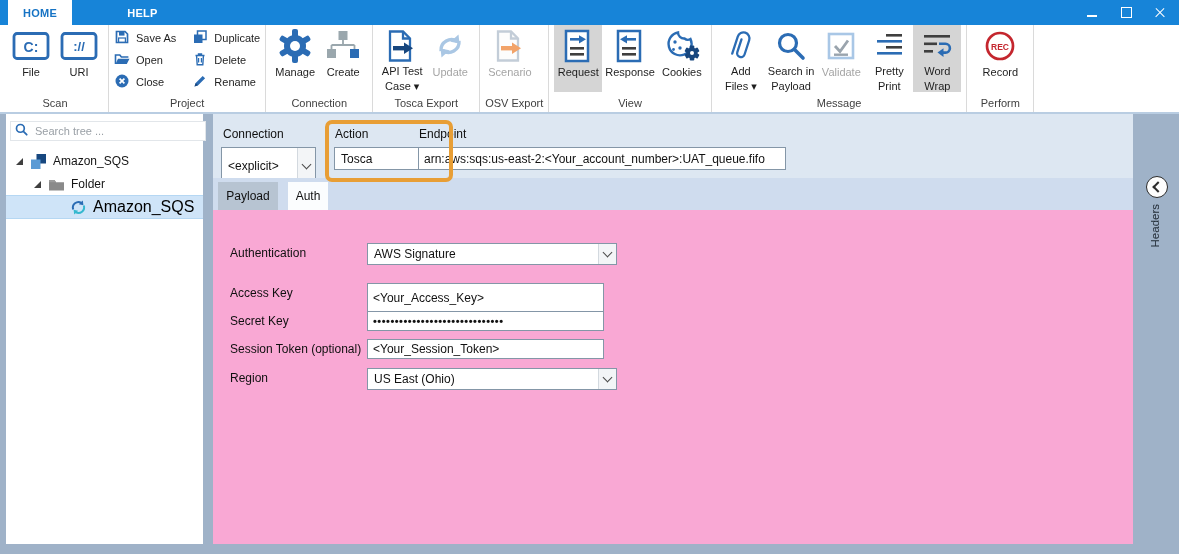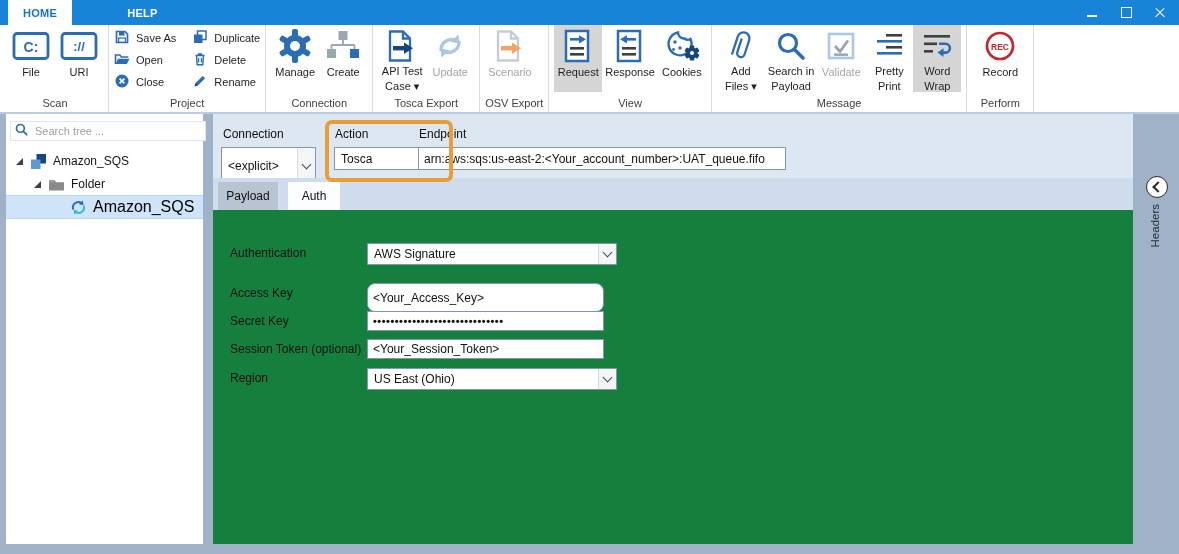--- a/index.html
+++ b/index.html
@@ -50,22 +50,22 @@
   .combo{position:absolute;background:#fff;border:1px solid #8496a7;display:flex;align-items:stretch;box-sizing:border-box;}
   .combo-text{flex:1;padding:0 6px;font-size:12px;color:#111;display:flex;align-items:center;overflow:hidden;white-space:nowrap;}
   .combo-btn{width:17px;border-left:1px solid #d3d9df;background:#f3f5f7;display:flex;align-items:center;justify-content:center;}
   .chev{width:6px;height:6px;border-left:1.5px solid #4a4a4a;border-bottom:1.5px solid #4a4a4a;transform:rotate(-45deg);margin-top:-3px;}
   .tbox{position:absolute;background:#fff;border:1px solid #8496a7;font-size:12px;color:#111;padding:0 5px;box-sizing:border-box;font-family:"Liberation Sans",sans-serif;outline:none;}
   .tbox.dots{font-weight:700;font-size:11px;letter-spacing:.5px;}
   .hl-box{position:absolute;left:112px;top:6px;width:120px;height:54px;border:4px solid #e89e35;border-radius:7px;z-index:5;pointer-events:none;}
   .tabrow{position:absolute;left:0;top:64px;width:920px;height:32px;background:#cfdcee;}
   .tab{position:absolute;top:4px;height:28px;display:flex;align-items:center;justify-content:center;font-size:12px;color:#101010;cursor:default;}
   .tab.payload{left:5px;width:60px;background:#b7c4d2;}
-  .tab.auth{left:75px;width:52px;background:#fbfdfe;}
-  .content{position:absolute;left:0;top:96px;width:920px;height:334px;background:#15803d;}
+  .tab.auth{left:75px;width:40px;background:#fbfdfe;}
+  .content{position:absolute;left:0;top:96px;width:920px;height:334px;background:#f9a8d4;}
 
   
   .side-toggle{position:absolute;left:1146px;top:62px;width:22px;height:22px;border-radius:50%;background:#fdfdfd;border:1.6px solid #2b2b2b;display:flex;align-items:center;justify-content:center;box-sizing:border-box;}
   .chev-left{width:6px;height:6px;border-left:2px solid #2b2b2b;border-bottom:2px solid #2b2b2b;transform:rotate(45deg);margin-left:2px;}
   .headers-label{position:absolute;left:1149px;top:90px;writing-mode:vertical-rl;transform:rotate(180deg);font-size:11.5px;color:#1f2933;}
 </style>
 </head>
 <body>
 
 <div class="app">
@@ -457,21 +457,21 @@
       <div class="content">
         <div class="fld-label" style="left:17px;top:36px;">Authentication</div>
         <div class="combo" style="left:154px;top:33px;width:250px;height:22px;">
           <span class="combo-text">AWS Signature</span>
           <span class="combo-btn">
               <span class="chev"></span>
             </span>
         </div>
 
         <div class="fld-label" style="left:17px;top:76px;">Access Key</div>
-        <input class="tbox" style="left: 154px; top: 73px; width: 237px; height: 29px; border-radius: 8px;" type="text" value="&lt;Your_Access_Key&gt;">
+        <input class="tbox" style="left: 154px; top: 73px; width: 237px; height: 29px;" type="text" value="&lt;Your_Access_Key&gt;">
 
         <div class="fld-label" style="left:17px;top:104px;">Secret Key</div>
         <input class="tbox dots" style="left: 154px; top: 101px; width: 237px; height: 20px;" type="text" value="••••••••••••••••••••••••••••••">
 
         <div class="fld-label" style="left:17px;top:132px;">Session Token (optional)</div>
         <input class="tbox" style="left: 154px; top: 129px; width: 237px; height: 20px;" type="text" value="&lt;Your_Session_Token&gt;">
 
         <div class="fld-label" style="left:17px;top:161px;">Region</div>
         <div class="combo" style="left:154px;top:158px;width:250px;height:22px;">
           <span class="combo-text">US East (Ohio)</span>

